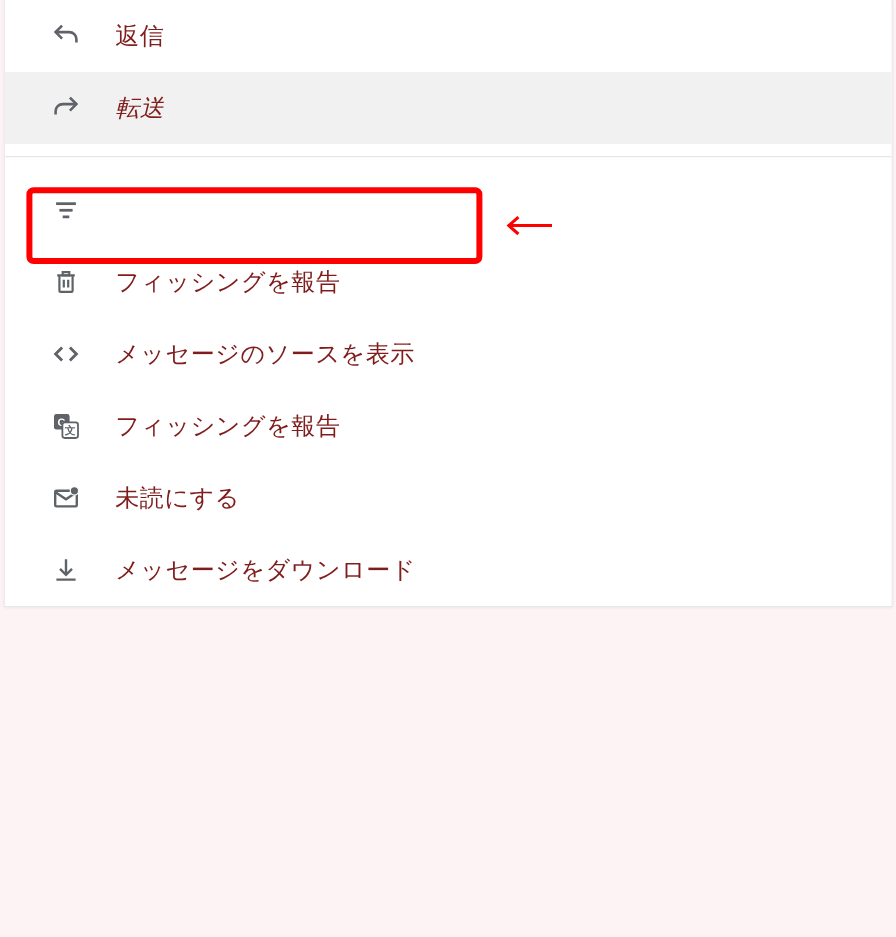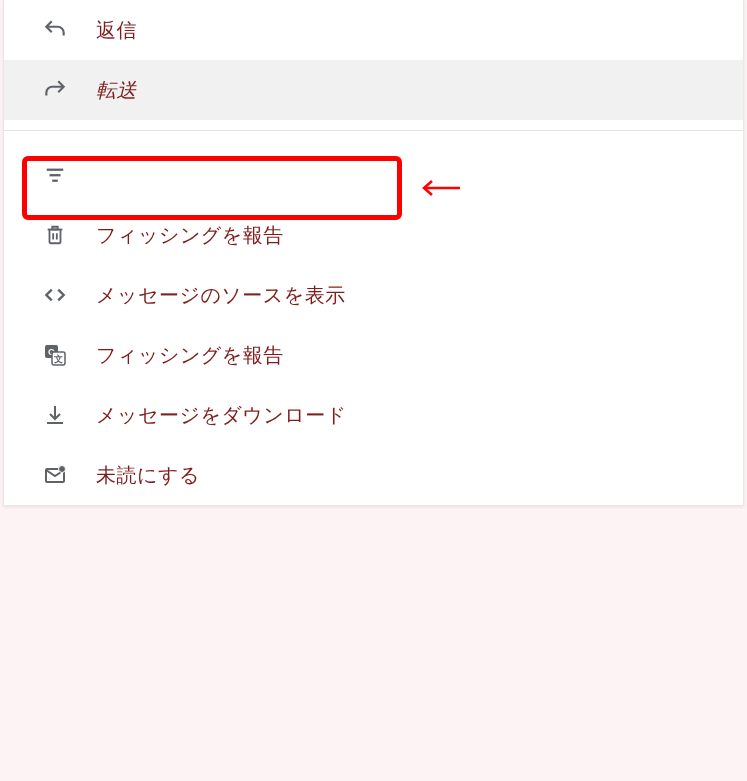--- a/index.html
+++ b/index.html
@@ -144,37 +144,37 @@
         <rect x="9" y="9" width="13" height="13" rx="2" fill="#ffffff" stroke="#5f6368" stroke-width="1.5"></rect>
         <text x="15.5" y="19" font-size="9" fill="#5f6368" text-anchor="middle" font-weight="bold">文</text>
       </svg>
     </span>
     <span class="label">フィッシングを報告</span>
   </div>
 
   <div class="menu-item">
     <span class="icon-wrap">
       <svg width="24" height="24" viewBox="0 0 24 24" fill="none" stroke="currentColor" stroke-width="2">
+        <rect x="3" y="6" width="18" height="13" rx="1"></rect>
+        <polyline points="3,7 12,13 21,7"></polyline>
+        <circle cx="19" cy="6" r="3.5" fill="#5f6368" stroke="white" stroke-width="1"></circle>
+      </svg>
+    </span>
+    <span class="label">未読にする</span>
+  </div>
+
+  <div class="menu-item">
+    <span class="icon-wrap">
+      <svg width="24" height="24" viewBox="0 0 24 24" fill="none" stroke="currentColor" stroke-width="2">
         <path d="M12 3v12"></path>
         <polyline points="7,11 12,16 17,11"></polyline>
         <line x1="4" y1="20" x2="20" y2="20"></line>
       </svg>
     </span>
     <span class="label">メッセージをダウンロード</span>
-  </div>
-
-  <div class="menu-item">
-    <span class="icon-wrap">
-      <svg width="24" height="24" viewBox="0 0 24 24" fill="none" stroke="currentColor" stroke-width="2">
-        <rect x="3" y="6" width="18" height="13" rx="1"></rect>
-        <polyline points="3,7 12,13 21,7"></polyline>
-        <circle cx="19" cy="6" r="3.5" fill="#5f6368" stroke="white" stroke-width="1"></circle>
-      </svg>
-    </span>
-    <span class="label">未読にする</span>
   </div>
 
 </div>
 
 <div class="highlight-box"></div>
 
 <div class="arrow-indicator">
   <svg width="44" height="24" viewBox="0 0 44 24" fill="none" stroke="#ff0000" stroke-width="2.5">
     <line x1="42" y1="12" x2="6" y2="12"></line>
     <polyline points="14,5 6,12 14,19"></polyline>

